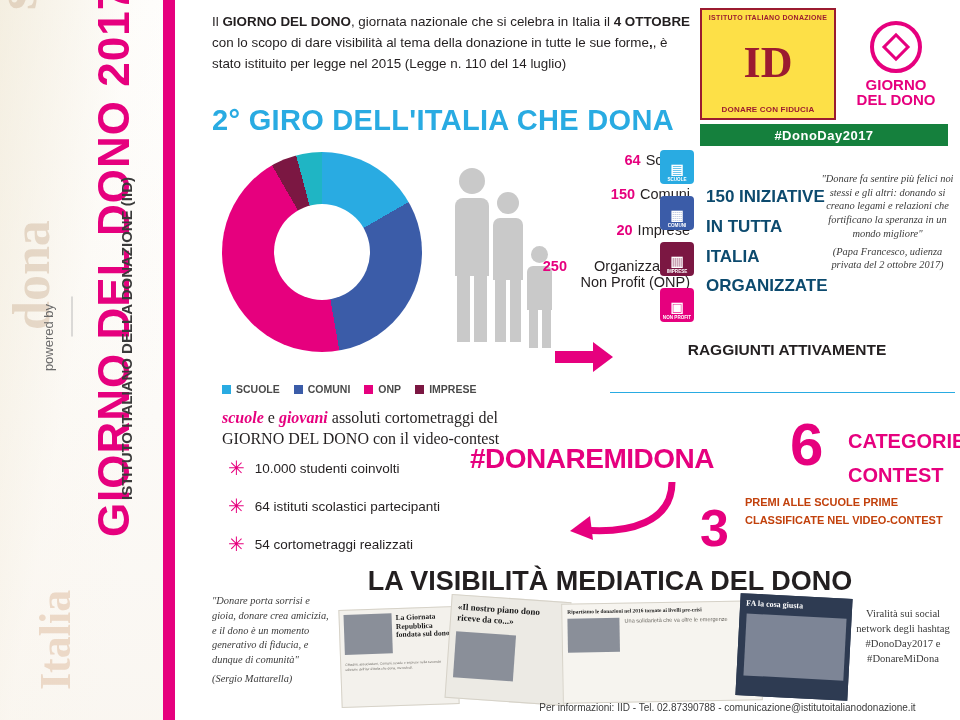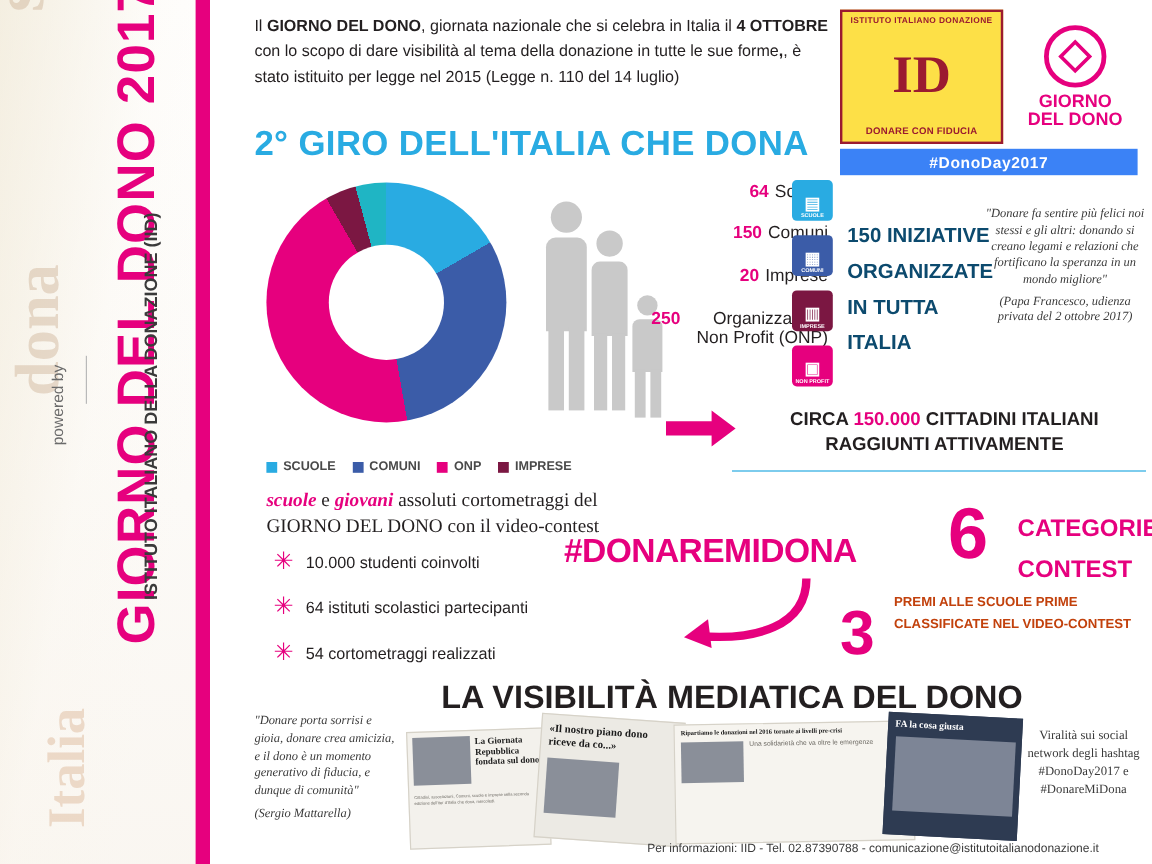--- a/index.html
+++ b/index.html
@@ -93,21 +93,21 @@
   .iid-logo .id-mark { font-size:44px; font-weight:bold; color:#9b1b30; line-height:.95; font-family:"Liberation Serif", serif;}
   .iid-logo .ring-bot { font-size:8px; color:#9b1b30; font-weight:bold; letter-spacing:.2px;}
   .gdd-logo { width:104px; height:112px; display:flex; flex-direction:column; align-items:center; justify-content:center;}
   .gdd-mark {
     width:52px;height:52px;border:4px solid #e6007e;border-radius:50%;
     display:flex;align-items:center;justify-content:center;margin-bottom:4px;
   }
   .gdd-mark .inner { width:20px;height:20px;border:3px solid #e6007e;transform:rotate(45deg); }
   .gdd-text { color:#e6007e; font-size:15px; font-weight:bold; line-height:1.02; text-align:center;}
   #hashtag-bar {
-    margin-top:4px; width:248px; height:22px; background:#3b82f6; color:#fff;
+    margin-top:4px; width:248px; height:22px; background:#15803d; color:#fff;
     display:flex; align-items:center; justify-content:center;
     font-size:13px; font-weight:bold; letter-spacing:.5px;text-align:center;
   }
 
   
   #giro-title {
     position:absolute; left:212px; top:104px;
     color:#29abe2; font-size:29px; font-weight:bold; letter-spacing:.3px;
   }
 
@@ -344,38 +344,35 @@
     <span>IMPRESE</span>
   </div>
   <div class="badge" style="background:#e6007e">
     <span class="glyph">▣</span>
     <span>NON PROFIT</span>
   </div>
 </div>
 
 <div id="iniziative">
   <div>150 INIZIATIVE</div>
+  <div>IN TUTTA ITALIA</div>
   <div>ORGANIZZATE</div>
-  <div>IN TUTTA ITALIA</div>
 </div>
 
 <div id="quote-papa">
   <div>"Donare fa sentire più felici noi stessi e gli altri: donando si creano legami e relazioni che fortificano la speranza in un mondo migliore"</div>
   <div style="margin-top:4px">(Papa Francesco, udienza privata del 2 ottobre 2017)</div>
 </div>
 
 <div id="arrow1">
   <svg width="60" height="34" viewBox="0 0 60 34">
       <path d="M0 11 H38 V2 L58 17 L38 32 V23 H0 Z" fill="#e6007e"></path>
     </svg>
 </div>
 <div id="circa">
-  <div>
-    <span>CIRCA </span><span class="num">150.000</span><span> CITTADINI ITALIANI</span>
-  </div>
   <div>RAGGIUNTI ATTIVAMENTE</div>
 </div>
 <div id="circa-rule"></div>
 
 <div id="scuole-line">
   <span class="pink-it">scuole</span><span> e </span><span class="pink-it">giovani</span><span> assoluti cortometraggi del GIORNO DEL DONO con il video-contest</span>
 </div>
 
 <div id="bullets">
   <div class="bullet">

